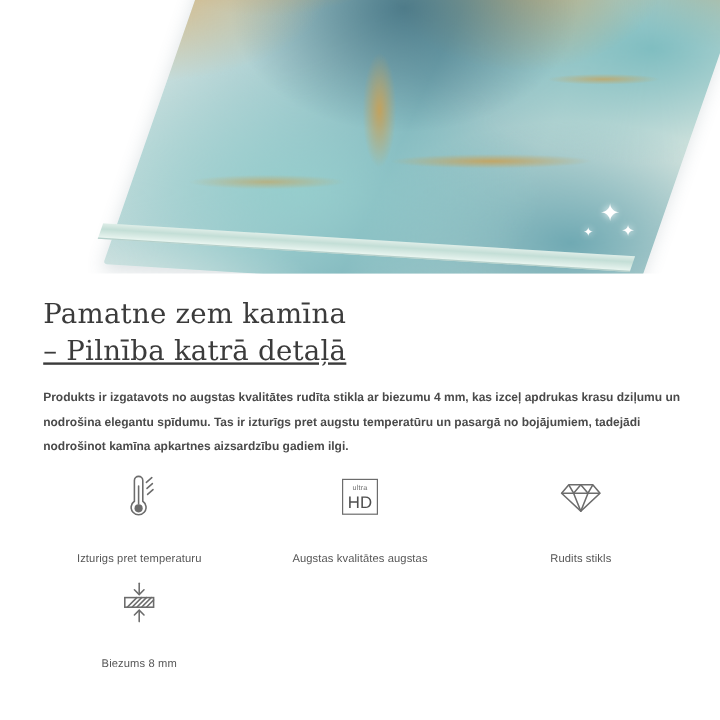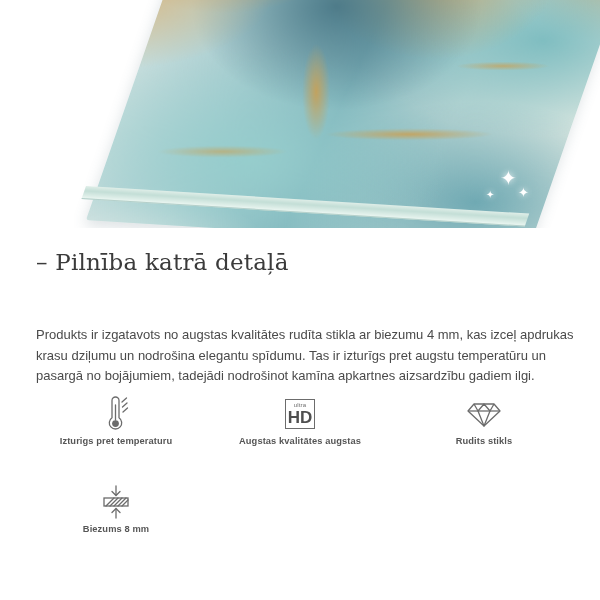--- a/index.html
+++ b/index.html
@@ -93,30 +93,31 @@
     left: 36px;
     top: 232px;
     width: 540px;
     font-family: "DejaVu Serif", serif;
     font-size: 23px;
     line-height: 31px;
     color: #3b3b3b;
     font-weight: 400;
     letter-spacing: 0.2px;
   }
-  .headline .l2 { display: block; }
+  .headline .l2 { display: block; text-decoration: underline; }
 
   .body-copy {
     position: absolute;
     left: 36px;
     top: 312px;
     width: 538px;
-    font-size: 13px;
+    font-size: 10px;
     line-height: 20.5px;
     color: #4a4a4a;
+    font-weight: bold;
   }
 
   
   .features {
     position: absolute;
     left: 24px;
     top: 392px;
     width: 552px;
     display: grid;
     grid-template-columns: repeat(3, 1fr);
@@ -129,53 +130,53 @@
     align-items: center;
     justify-content: flex-start;
   }
   .feature .ico {
     height: 44px;
     display: flex;
     align-items: center;
     justify-content: center;
   }
   .feature .cap {
-    margin-top: 0;
+    margin-top: 24px;
     font-size: 9.3px;
     color: #565656;
     text-align: right;
     letter-spacing: 0.1px;
-    font-weight: bold;
   }
   .hd-badge {
     width: 30px; height: 30px;
     border: 1.4px solid #6c6c6c;
     display: flex; flex-direction: column;
     align-items: center; justify-content: center;
     line-height: 1;
   }
   .hd-badge .u { font-size: 6px; color: #6c6c6c; letter-spacing: 0.2px; }
-  .hd-badge .h { font-size: 17px; font-weight: bold; color: #4f4f4f; margin-top: 1px; }
+  .hd-badge .h { font-size: 14px; font-weight: normal; color: #4f4f4f; margin-top: 1px; }
 </style>
 </head>
 <body>
 
 <div class="page">
 
   <div class="hero">
     <div class="glass-panel">
       <div class="art"></div>
     </div>
     <div class="glass-edge"></div>
     <span class="sparkle s1">✦</span>
     <span class="sparkle s2">✦</span>
     <span class="sparkle s3">✦</span>
   </div>
 
   <h1 class="headline">
+    <span class="l1">Pamatne zem kamīna</span>
     <span class="l2">– Pilnība katrā detaļā</span>
   </h1>
 
   <p class="body-copy">Produkts ir izgatavots no augstas kvalitātes rudīta stikla ar biezumu 4 mm, kas izceļ apdrukas krasu dziļumu un nodrošina elegantu spīdumu. Tas ir izturīgs pret augstu temperatūru un pasargā no bojājumiem, tadejādi nodrošinot kamīna apkartnes aizsardzību gadiem ilgi.</p>
 
   <div class="features">
 
     <div class="feature">
       <div class="ico">
         <svg width="34" height="40" viewBox="0 0 34 40" fill="none" stroke="#6c6c6c" stroke-width="1.3" stroke-linecap="round">

